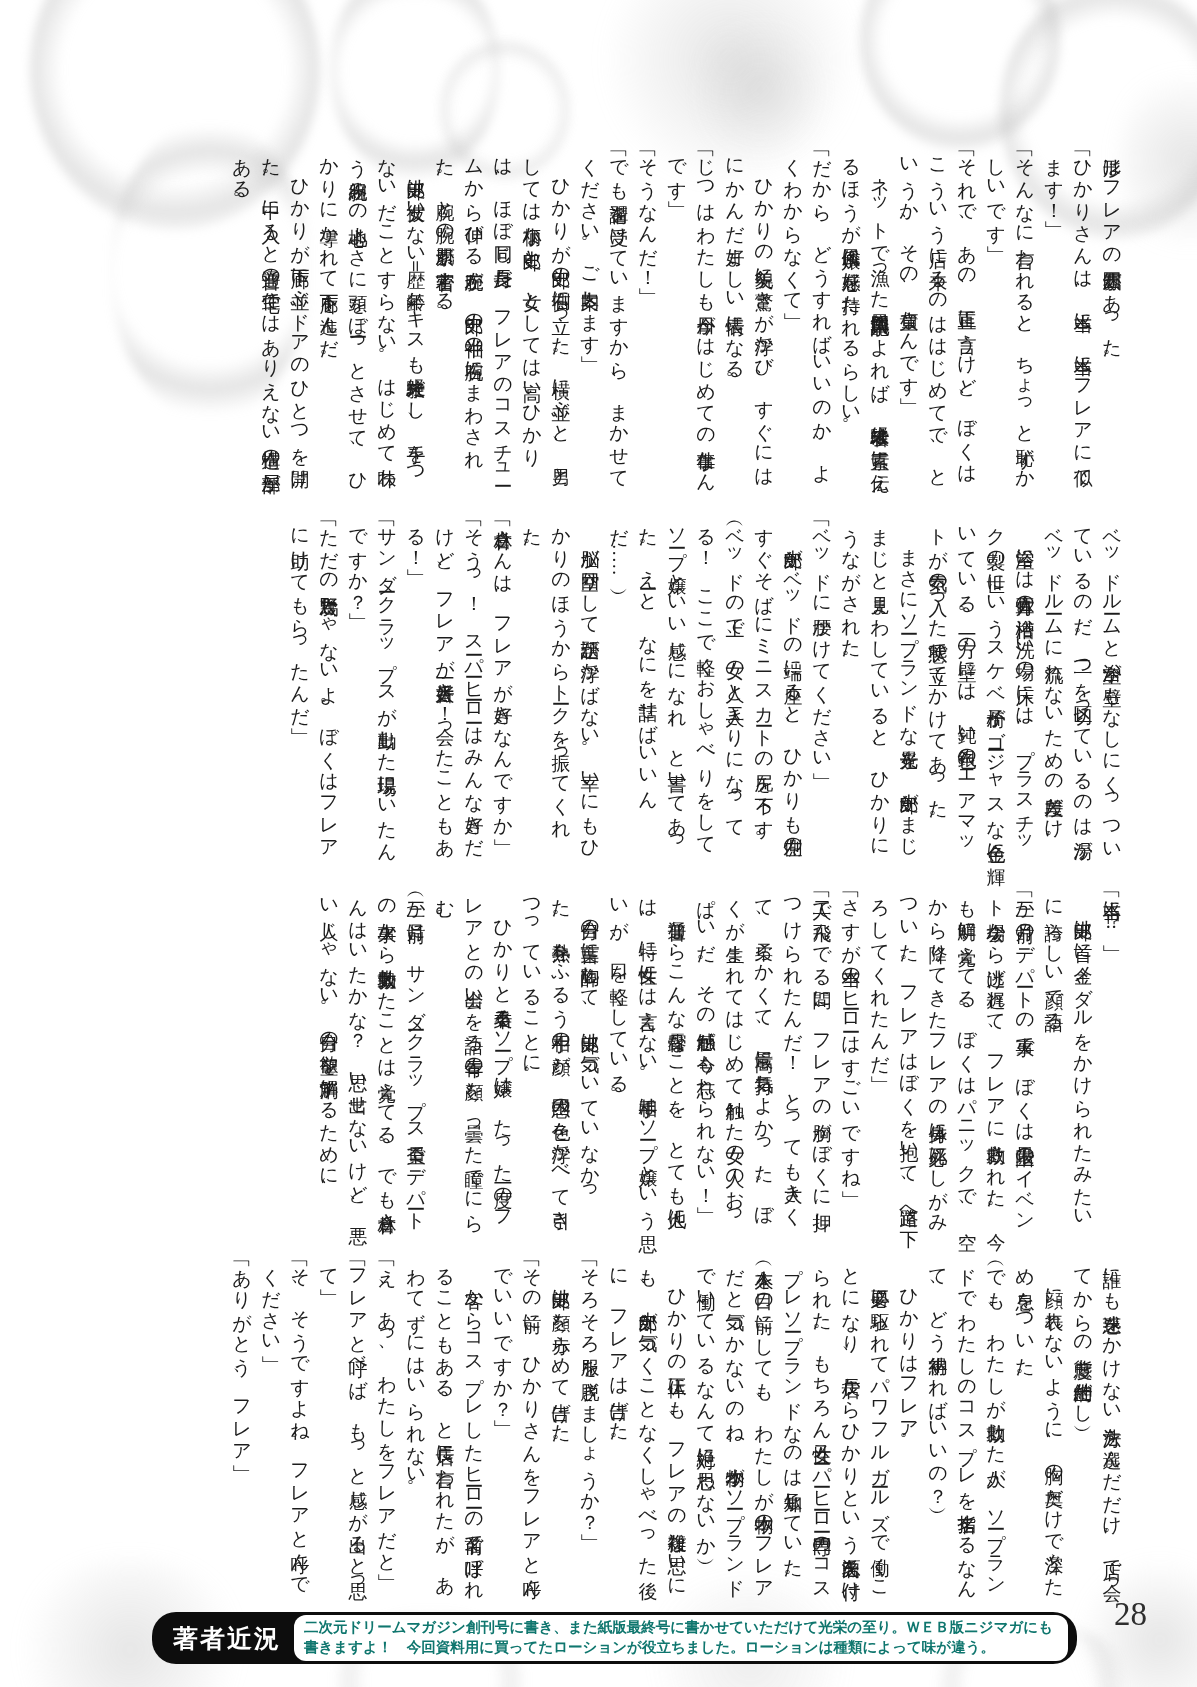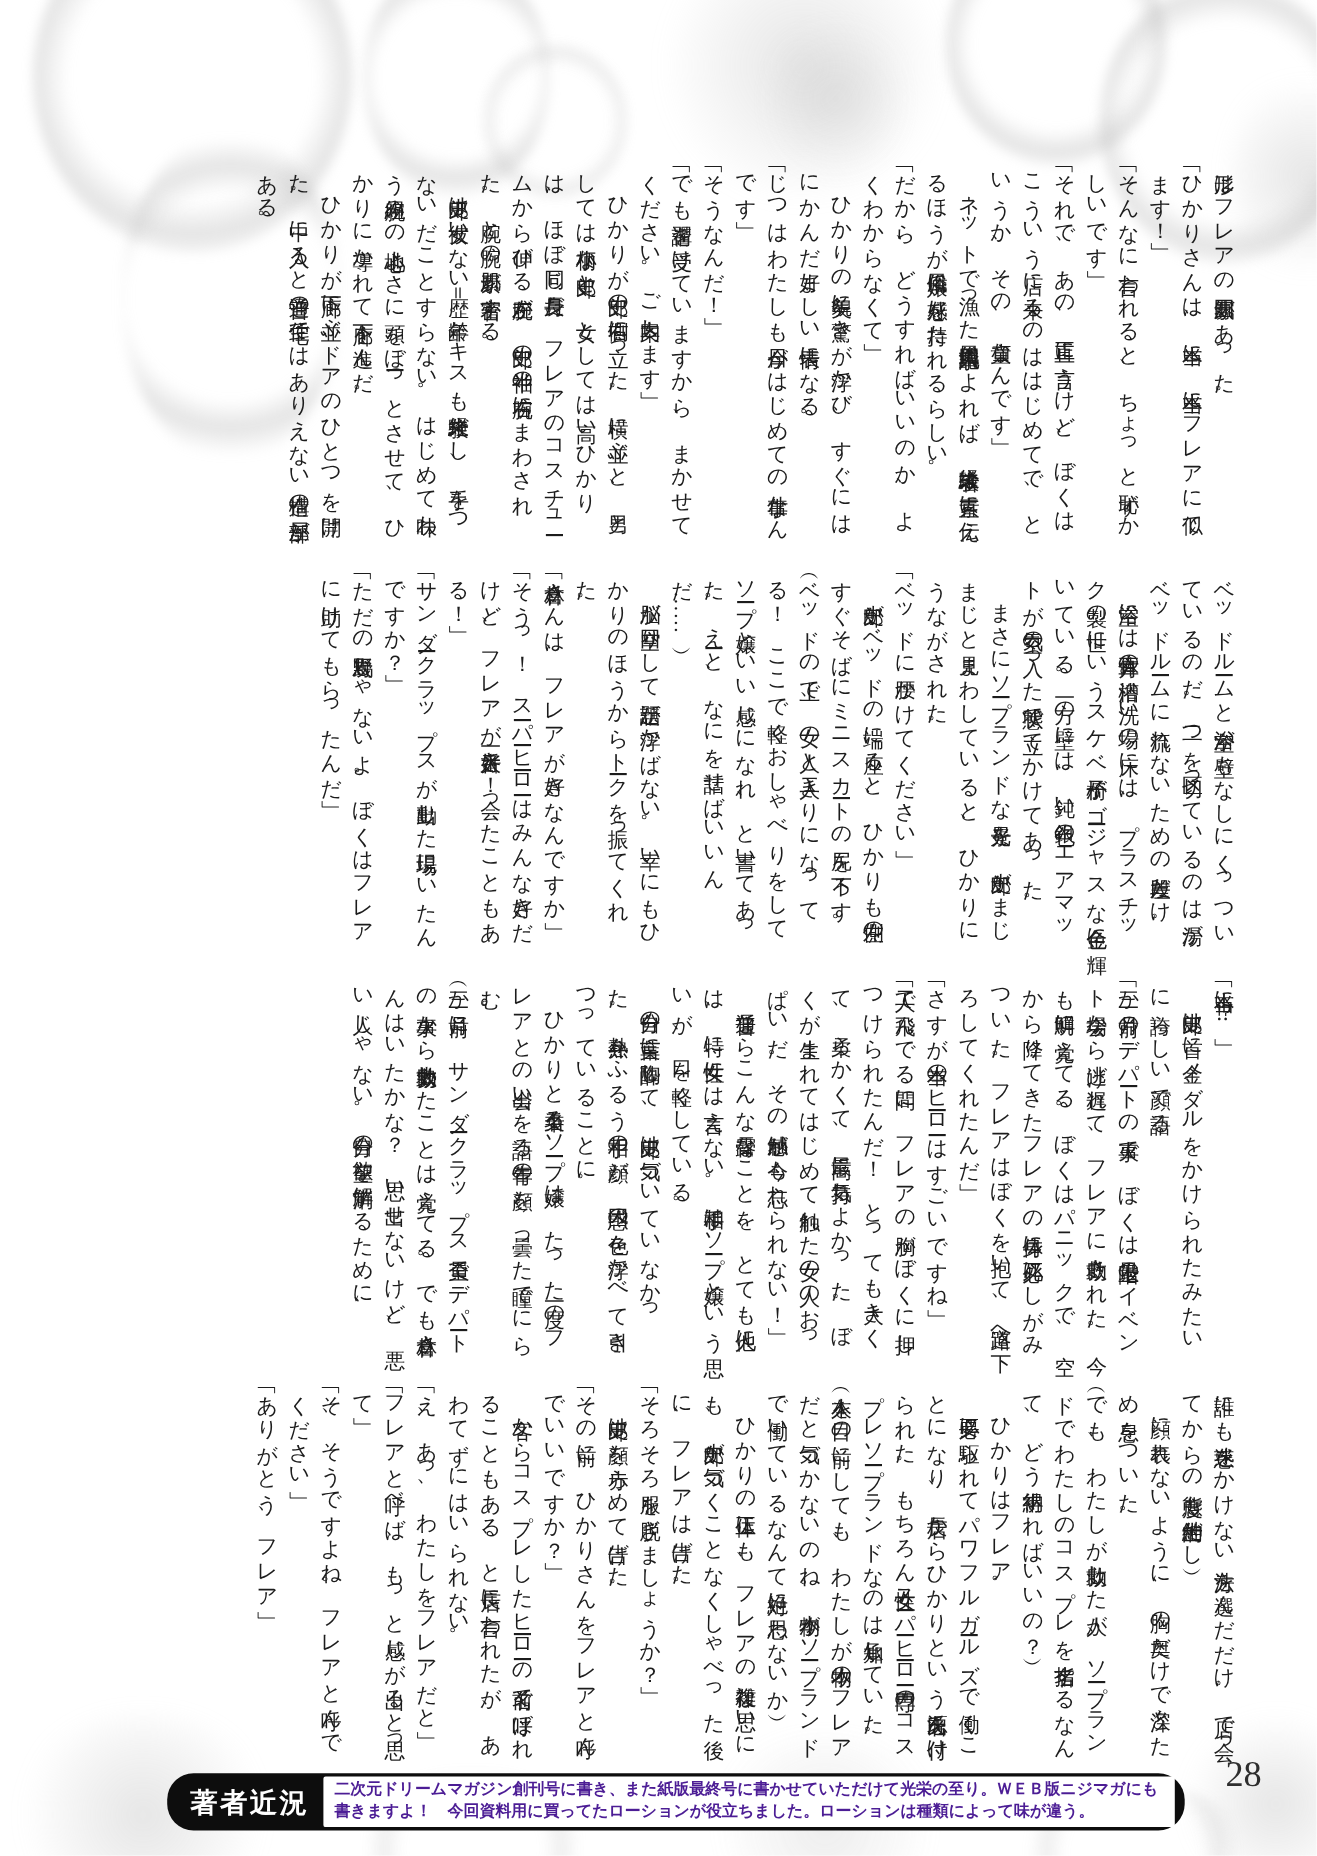--- a/index.html
+++ b/index.html
@@ -69,22 +69,22 @@
     font-family:"Liberation Sans","DejaVu Sans",sans-serif;
     font-weight:bold;
     font-size:25px;
     letter-spacing:2px;
     white-space:nowrap;
     padding:0 13px 0 21px;
   }
   .footer-text{
     flex:1;
     background:#ffffff;
-    color:#4c1d95;
-    border-radius:2px;
+    color:#0f766e;
+    border-radius:12px;
     font-family:"Liberation Sans","DejaVu Sans",sans-serif;
     font-weight:bold;
     font-size:14.5px;
     line-height:1.35;
     padding:3px 10px;
     box-sizing:border-box;
   }
   .page-number{
     position:absolute;
     right:50px;top:1596px;

